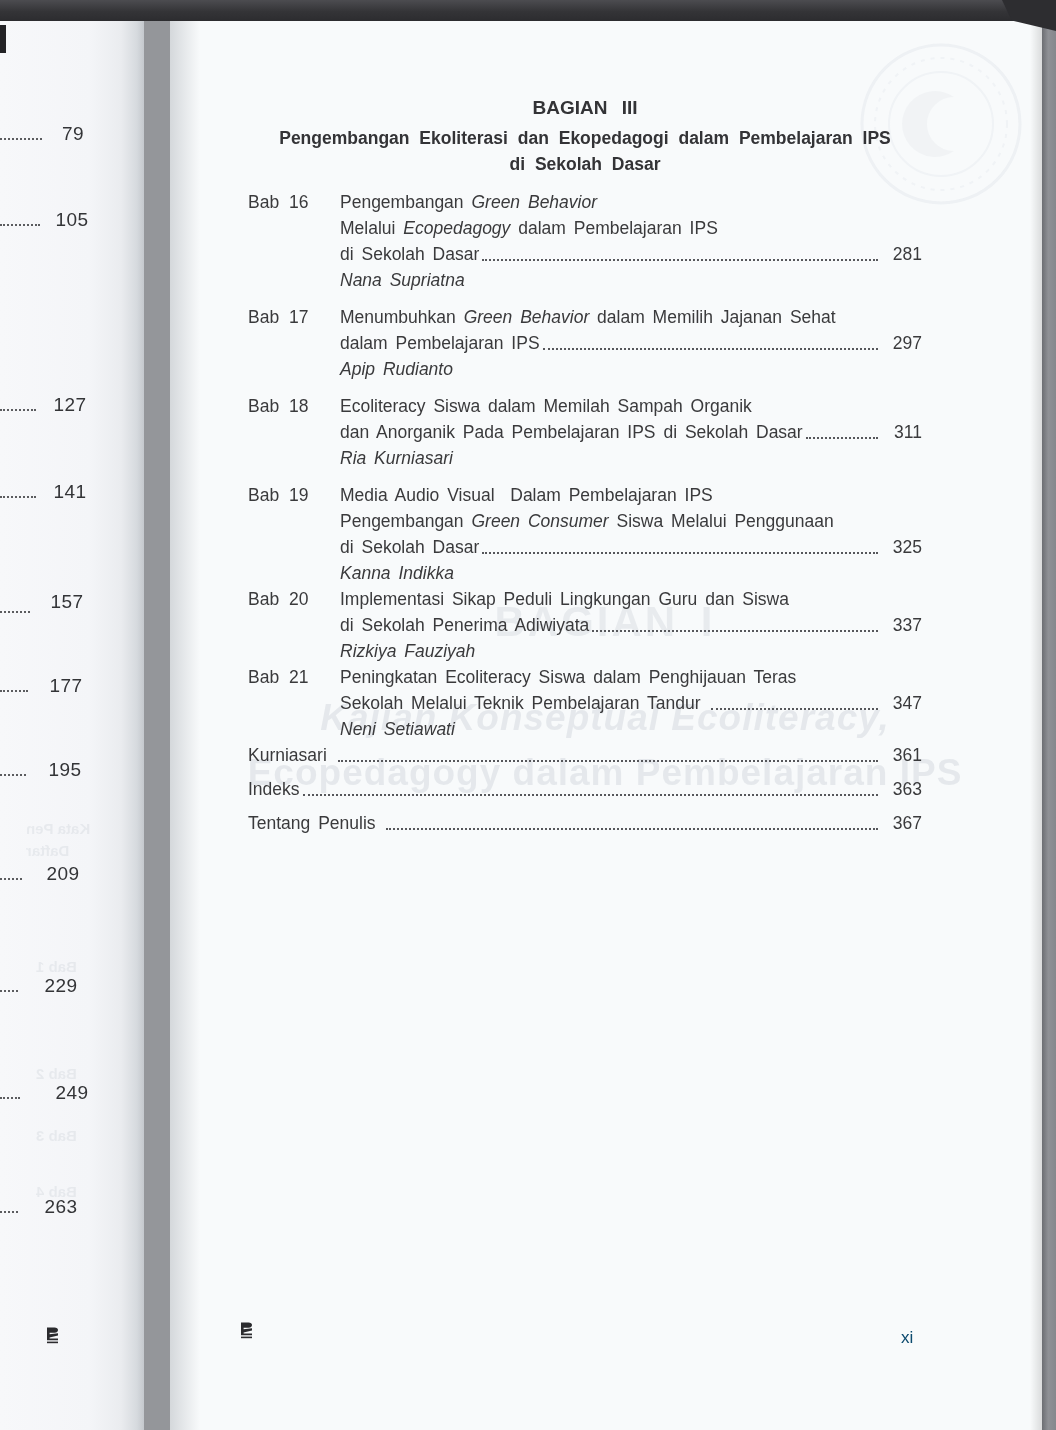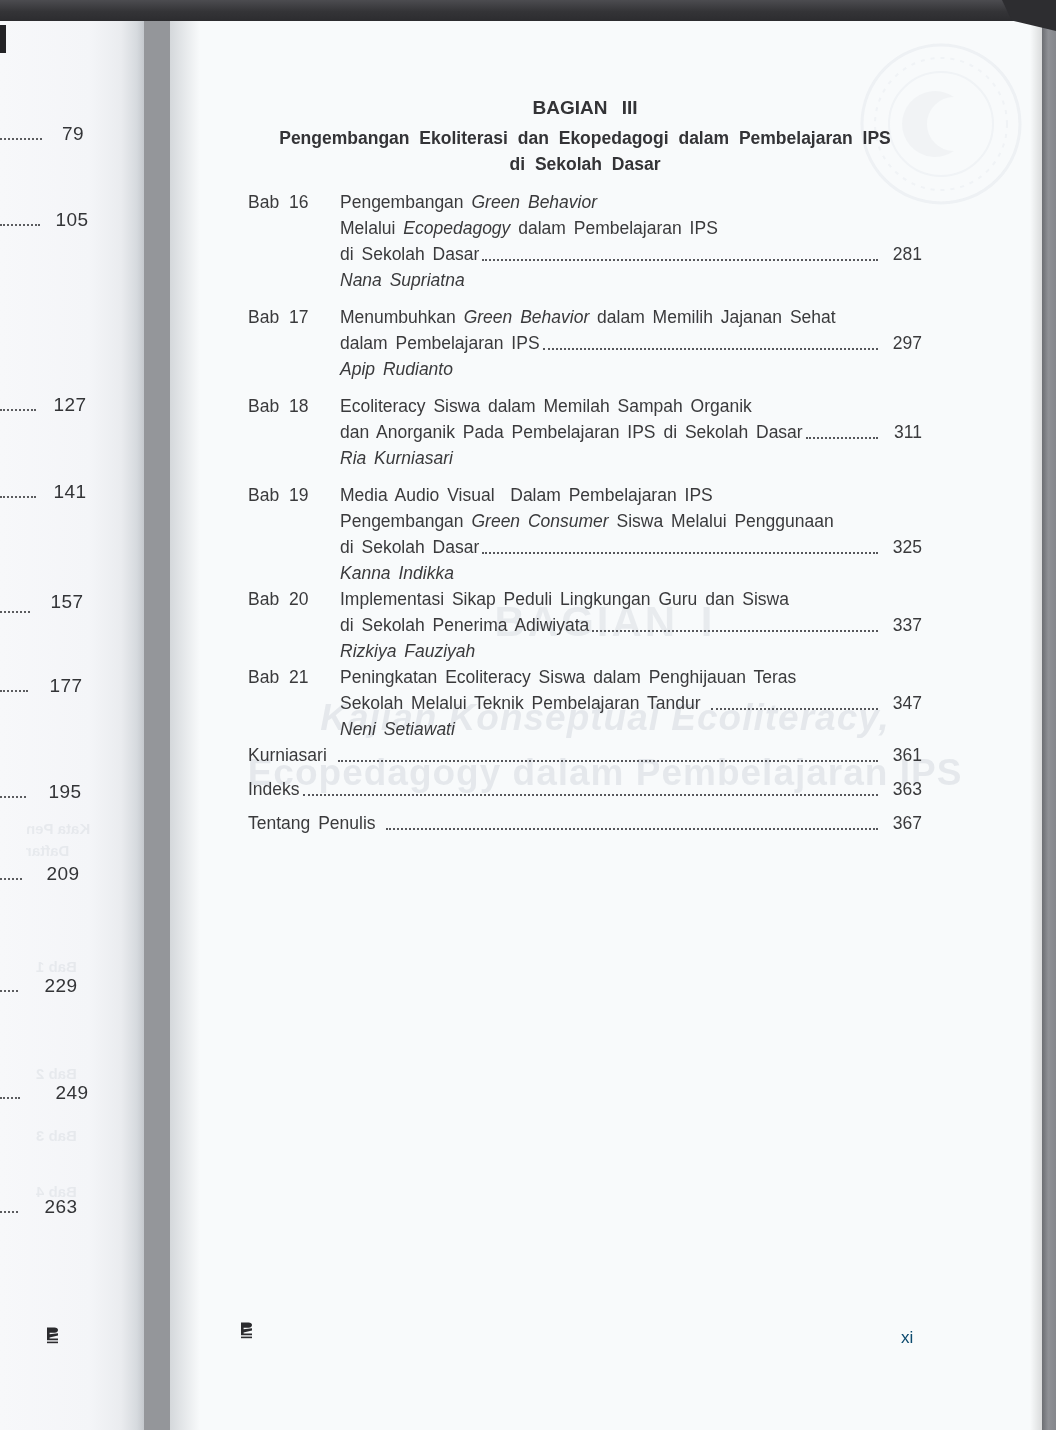--- a/index.html
+++ b/index.html
@@ -104,21 +104,21 @@
           <span class="left-num">141</span>
         </div>
         <div class="left-row" style="top: 566px; align-items: flex-end;">
           <span class="stub" style="width: 30px;"></span>
           <span class="left-num">157</span>
         </div>
         <div class="left-row" style="top: 652px;">
           <span class="stub" style="width: 28px;"></span>
           <span class="left-num">177</span>
         </div>
-        <div class="left-row" style="top: 758px;">
+        <div class="left-row" style="top: 736px;">
           <span class="stub" style="width: 26px;"></span>
           <span class="left-num">195</span>
         </div>
         <div class="left-row" style="top: 840px;">
           <span class="stub" style="width: 22px;"></span>
           <span class="left-num">209</span>
         </div>
         <div class="left-row" style="top: 952px;">
           <span class="stub" style="width: 18px;"></span>
           <span class="left-num">229</span>

